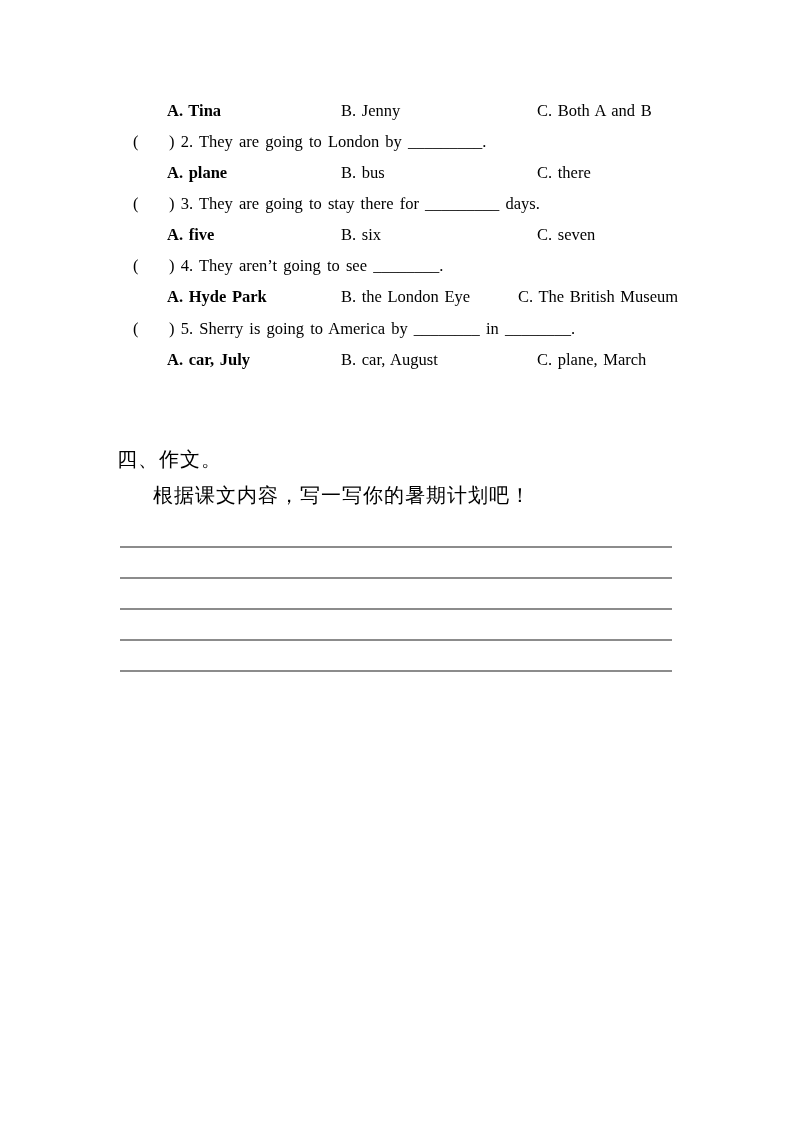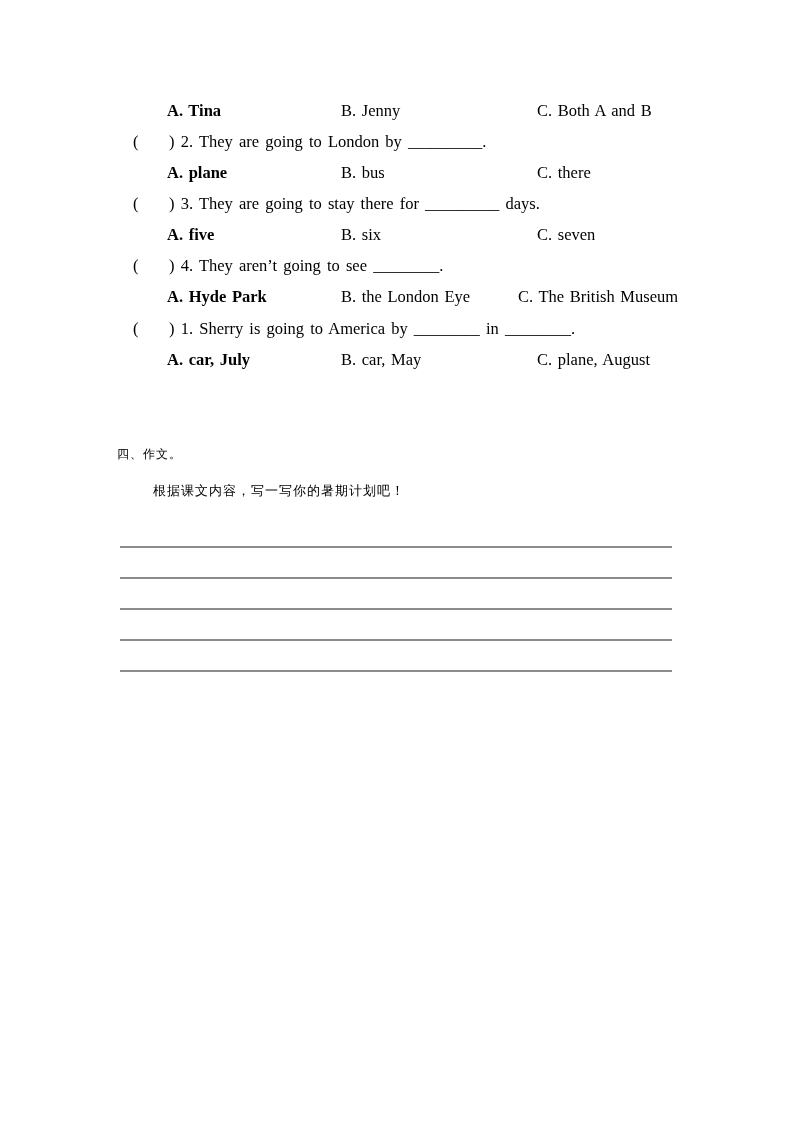--- a/index.html
+++ b/index.html
@@ -33,29 +33,29 @@
     line-height: 1.15;
   }
   .opt.a { left: 167px; font-weight: bold; }
   .opt.b { left: 341px; }
   .opt.c { left: 537px; }
   .opt.c.wide { left: 518px; }
   .cn-title {
     position: absolute;
     left: 117px;
     font-family: "Liberation Sans", sans-serif;
-    font-size: 12px;
+    font-size: 20px;
     letter-spacing: 1px;
     line-height: 1.1;
   }
   .cn-instr {
     position: absolute;
     left: 153px;
     font-family: "Liberation Sans", sans-serif;
-    font-size: 13px;
+    font-size: 20px;
     letter-spacing: 1px;
     line-height: 1.1;
   }
   .wline {
     position: absolute;
     left: 120px;
     width: 552px;
     height: 2px;
     background: #8c8c8c;
   }
@@ -85,25 +85,25 @@
     <span class="opt c">C. seven</span>
   </div>
 
   <div class="q" style="top:257px">(     ) 4. They aren’t going to see ________.</div>
   <div class="opt-row" style="top:288px">
     <span class="opt a">A. Hyde Park</span>
     <span class="opt b">B. the London Eye</span>
     <span class="opt c wide">C. The British Museum</span>
   </div>
 
-  <div class="q" style="top:320px">(     ) 1. Sherry is going to America by ________ in ________.</div>
+  <div class="q" style="top:320px">(     ) 5. Sherry is going to America by ________ in ________.</div>
   <div class="opt-row" style="top:351px">
     <span class="opt a">A. car, July</span>
-    <span class="opt b">B. car, May</span>
-    <span class="opt c">C. plane, August</span>
+    <span class="opt b">B. car, August</span>
+    <span class="opt c">C. plane, March</span>
   </div>
 
 
   <div class="cn-title" style="top:448px">四、作文。</div>
   <div class="cn-instr" style="top:484px">根据课文内容，写一写你的暑期计划吧！</div>
 
   <div class="wline" style="top:546px"></div>
   <div class="wline" style="top:577px"></div>
   <div class="wline" style="top:608px"></div>
   <div class="wline" style="top:639px"></div>

